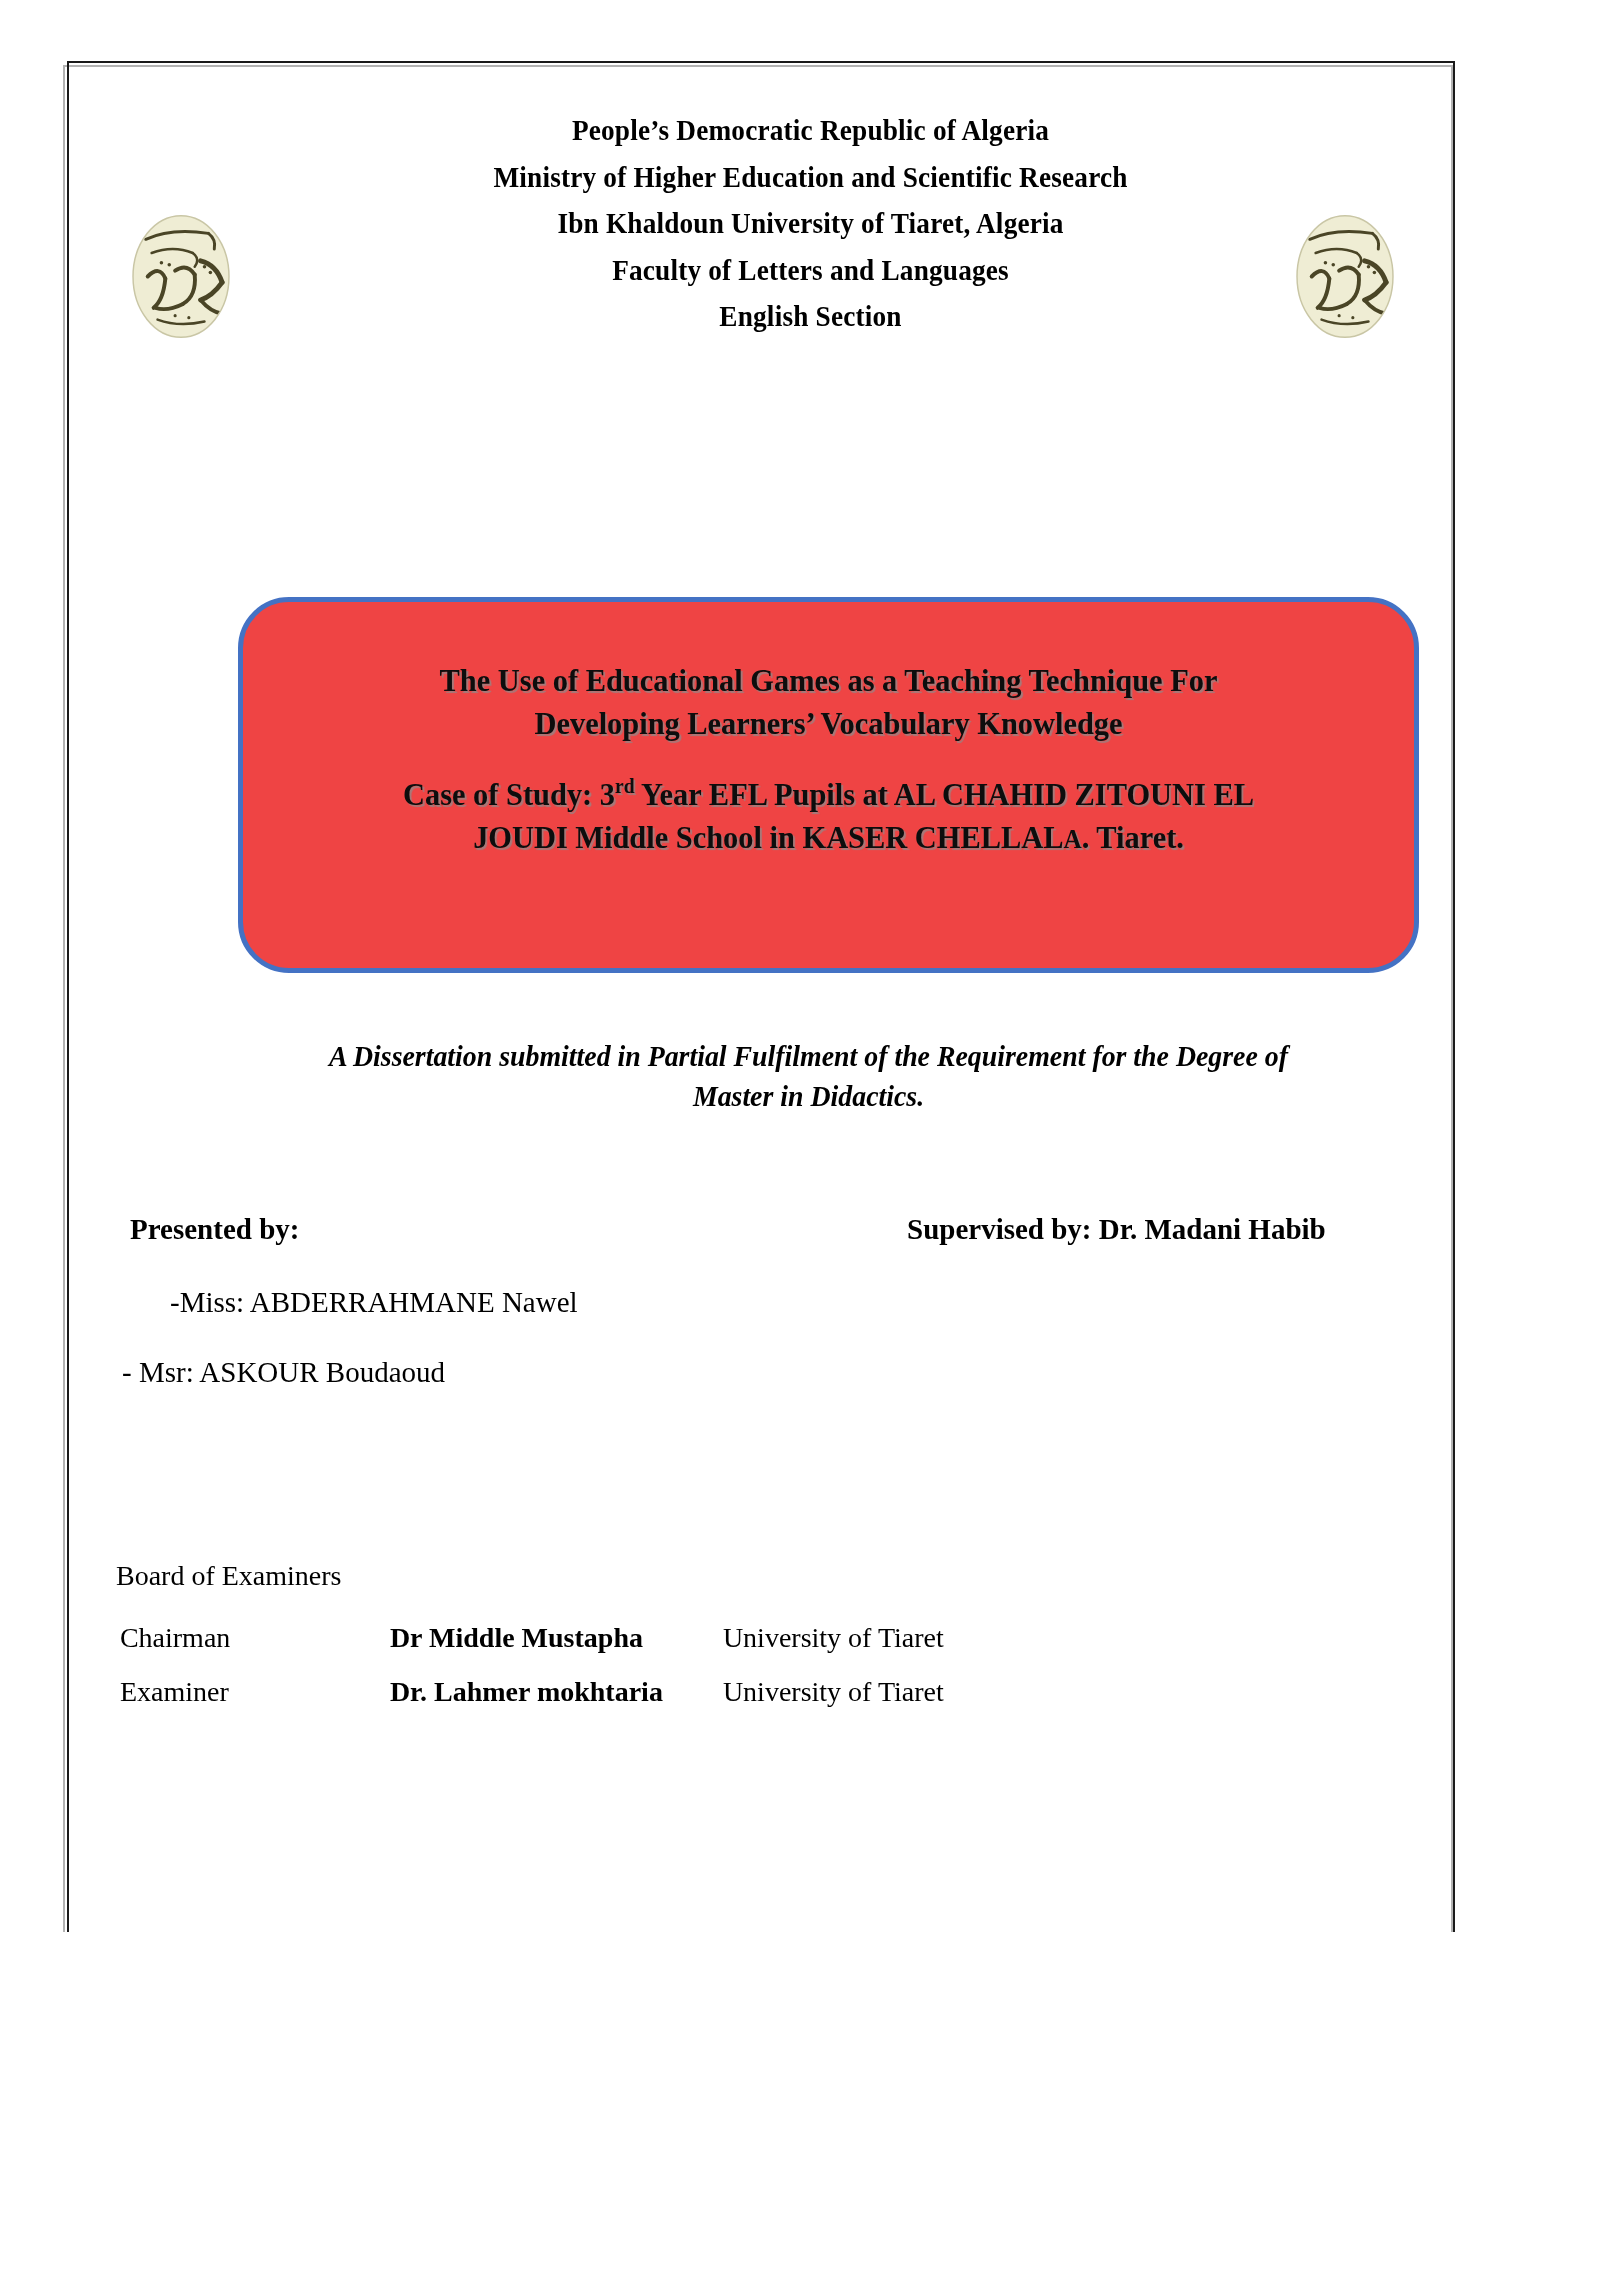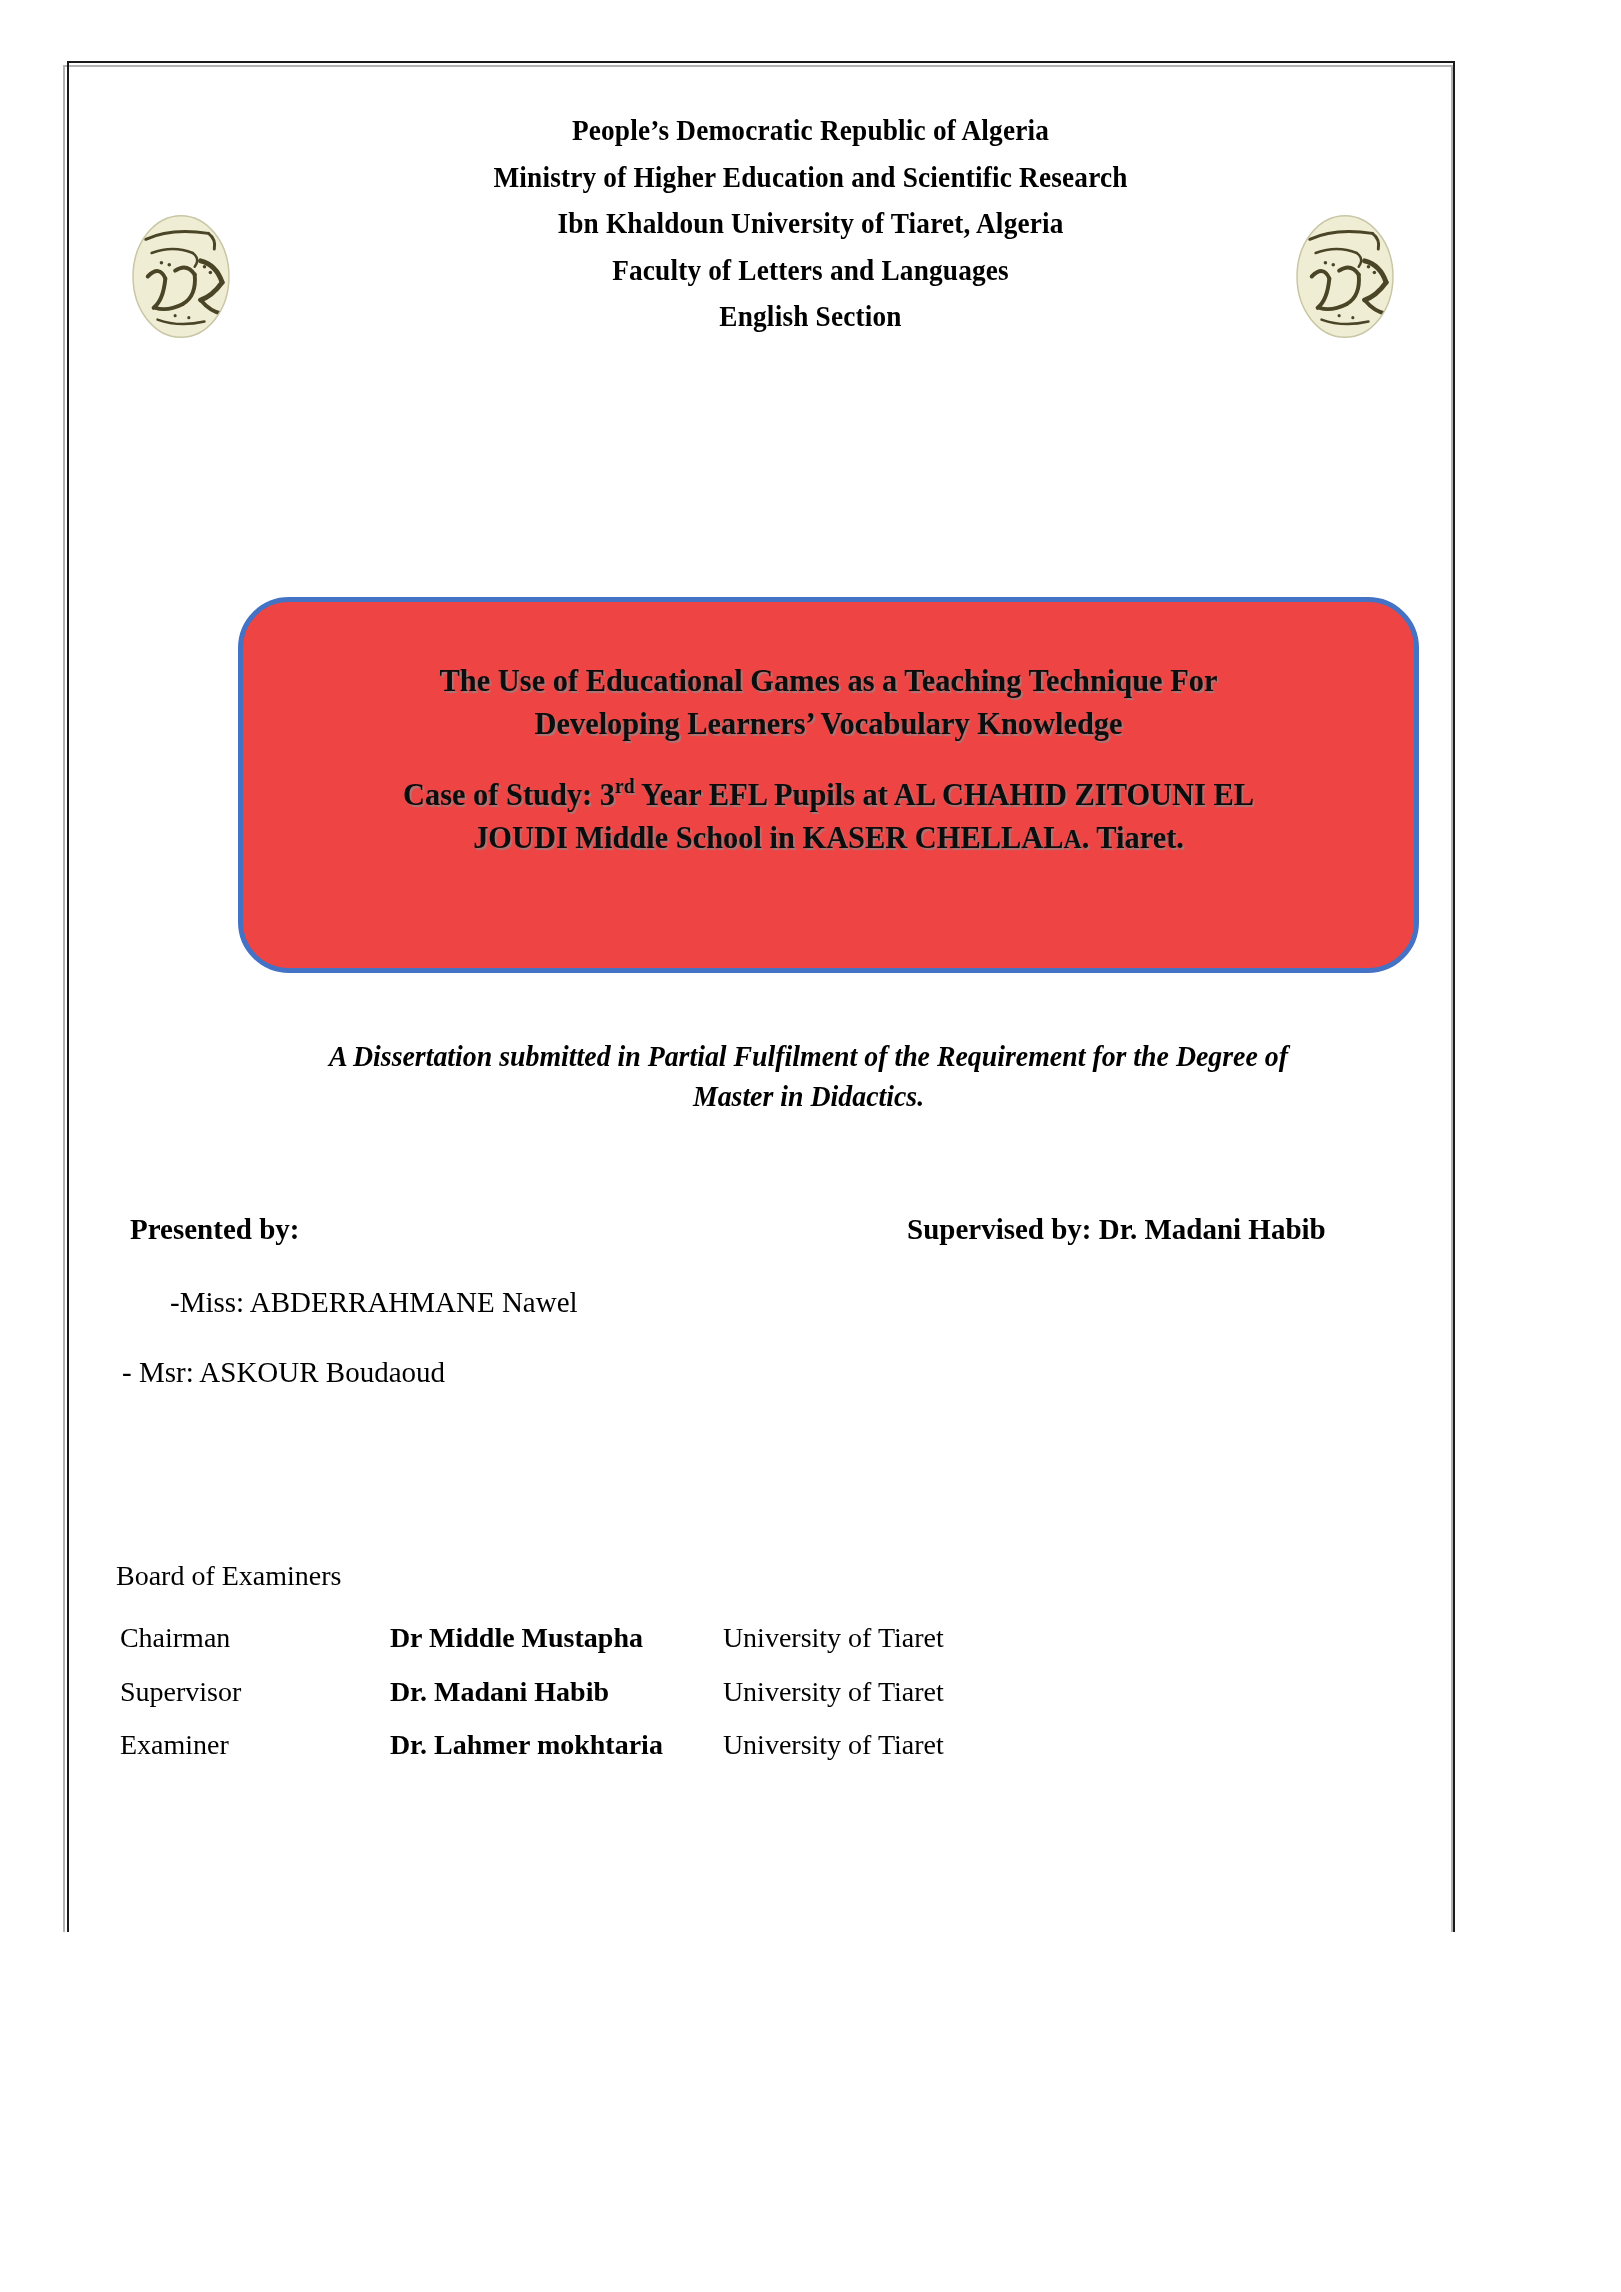--- a/index.html
+++ b/index.html
@@ -339,25 +339,20 @@
 
   <div id="board-title">Board of Examiners</div>
   <table id="board-table">
     <tbody>
       <tr>
         <td class="role">Chairman</td>
         <td class="name">Dr Middle Mustapha</td>
         <td class="univ">University of Tiaret</td>
       </tr>
       <tr>
-        <td class="role">Supervisor</td>
-        <td class="name">Dr. Madani Habib</td>
-        <td class="univ">University of Tiaret</td>
-      </tr>
-      <tr>
         <td class="role">Examiner</td>
         <td class="name">Dr.  Lahmer mokhtaria</td>
         <td class="univ">University of Tiaret</td>
       </tr>
     </tbody>
   </table>
 
 
   <div id="watermark">
     <div id="wm-arabic">المصدر الأول للطالب الجزائري</div>

